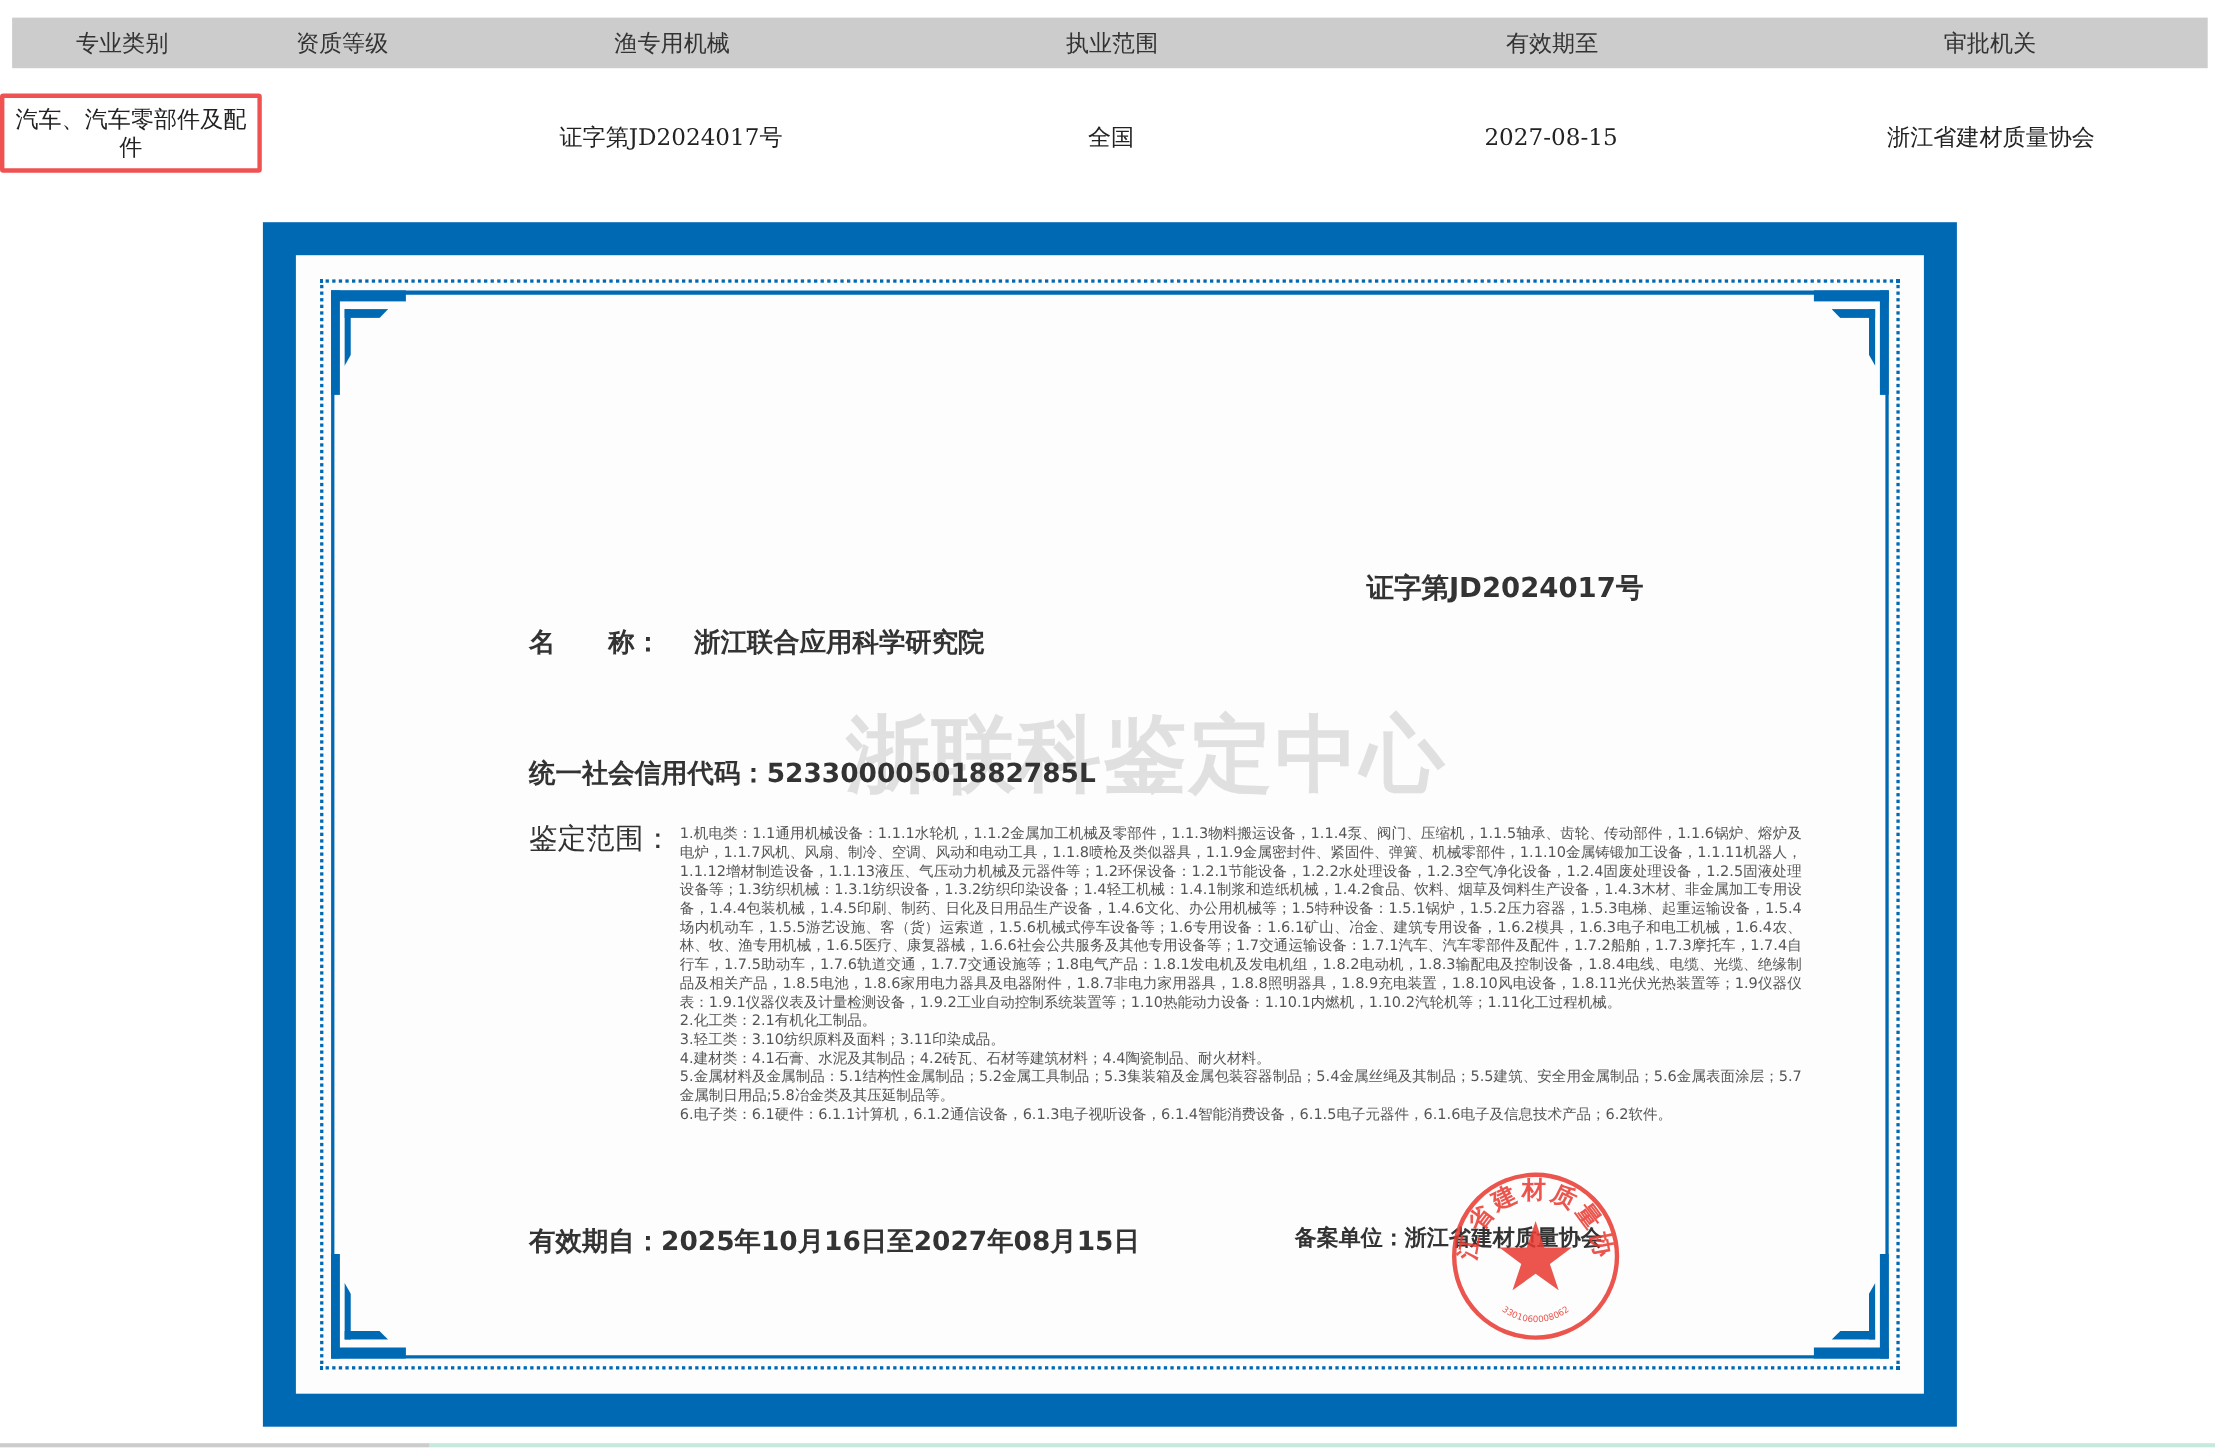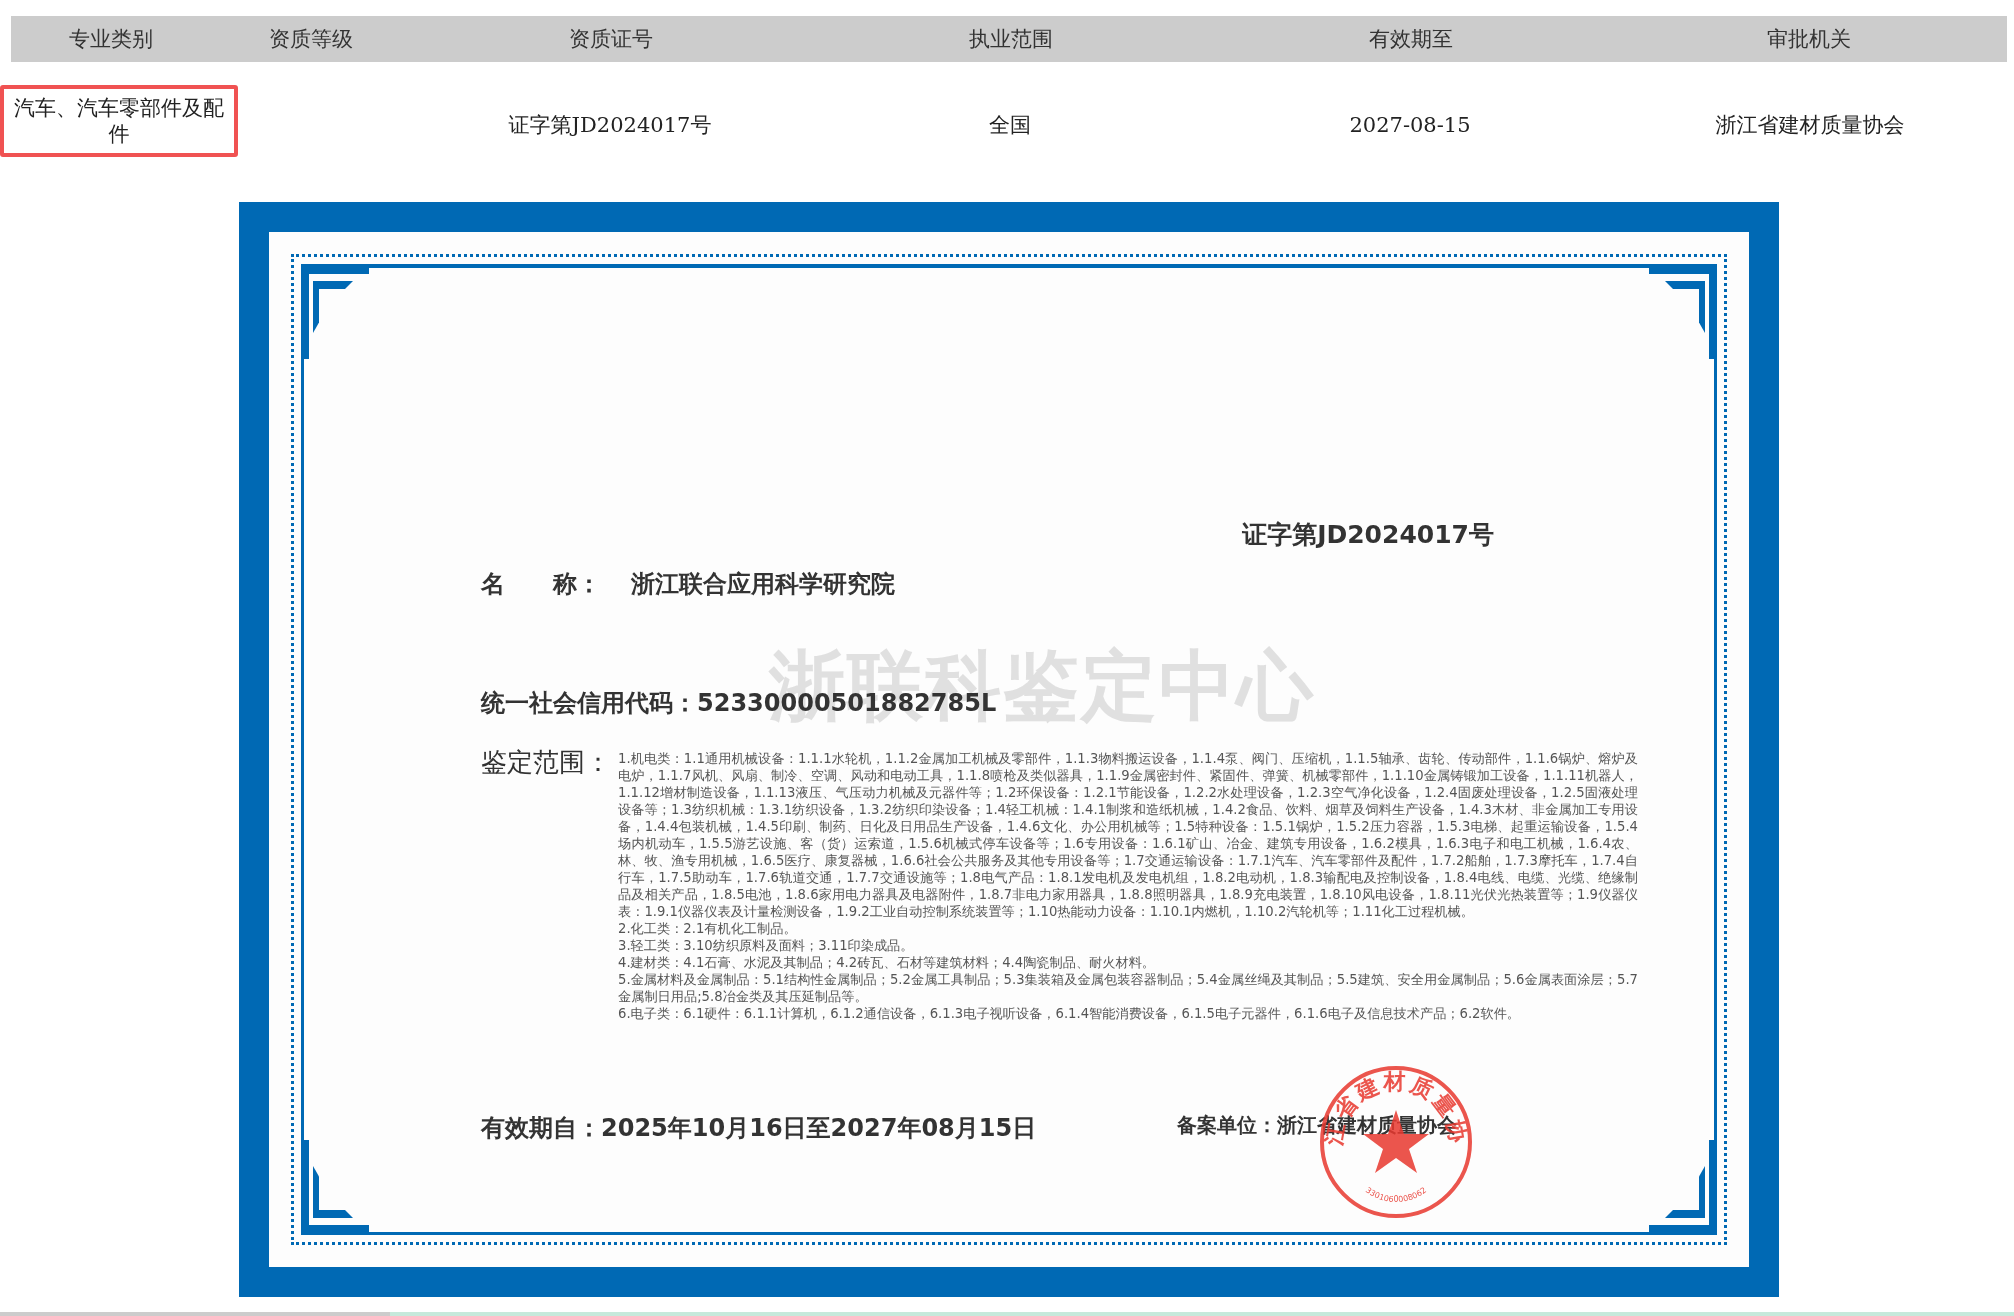--- a/index.html
+++ b/index.html
@@ -108,21 +108,21 @@
     background: linear-gradient(to right, #cccccc 0 390px, #c6e9db 390px);
   }
 </style>
 </head>
 <body>
 
 <div class="qual-table">
   <div class="thead">
     <div class="th" style="width:200px">专业类别</div>
     <div class="th" style="width:200px">资质等级</div>
-    <div class="th" style="width:400px">资质证号</div>
+    <div class="th" style="width:400px">渔专用机械</div>
     <div class="th" style="width:400px">执业范围</div>
     <div class="th" style="width:400px">有效期至</div>
     <div class="th" style="width:396px">审批机关</div>
   </div>
 </div>
 
 <div class="row">
   <div class="cell c0">
     <span>汽车、汽车零部件及配件</span>
   </div>

